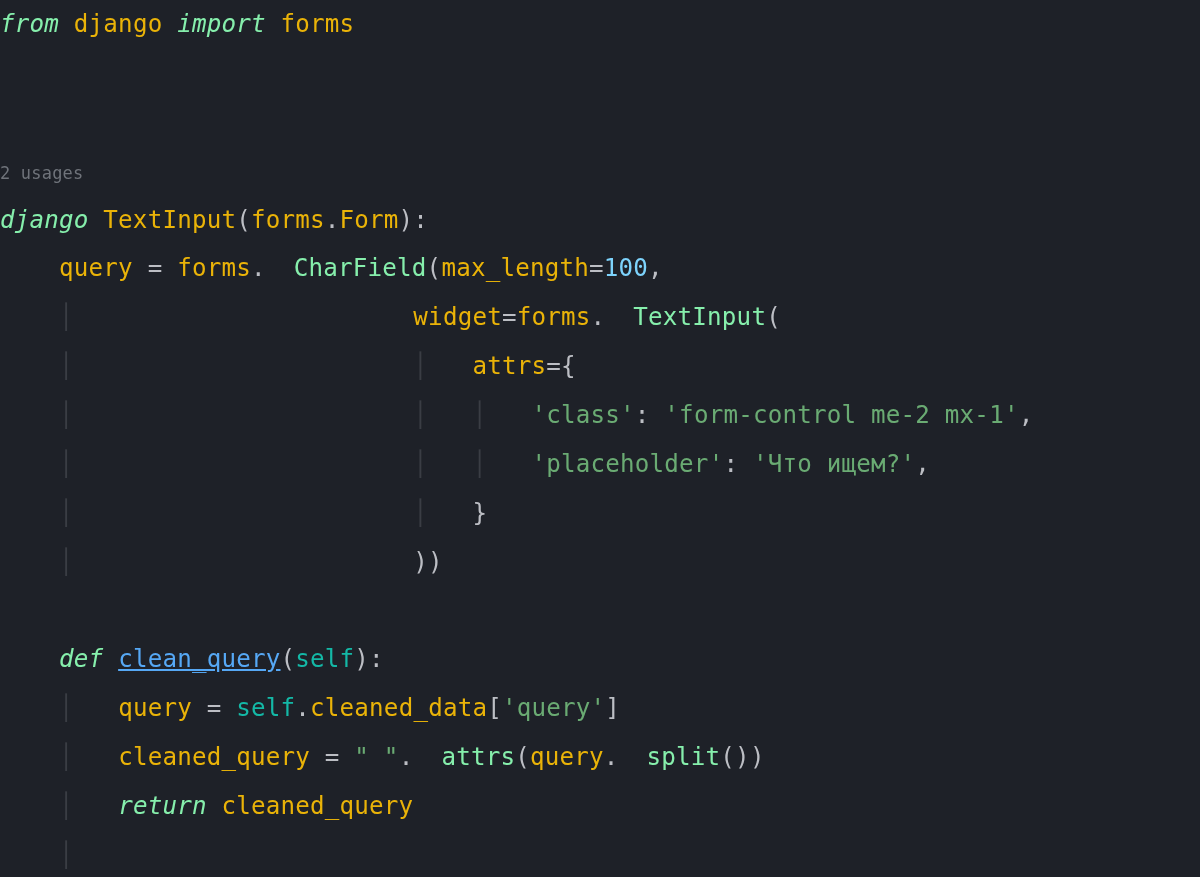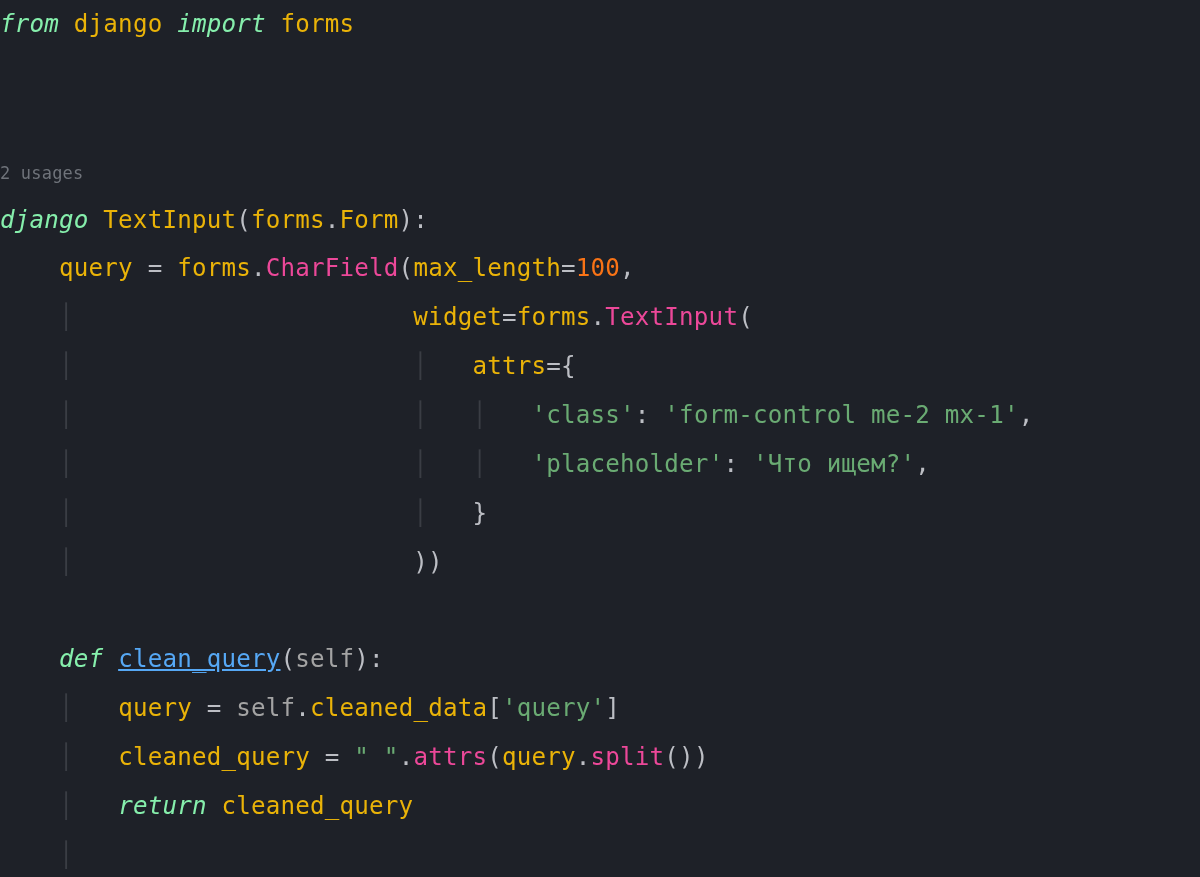--- a/index.html
+++ b/index.html
@@ -15,24 +15,24 @@
     padding: 0;
     font-family: "Menlo", "Consolas", "DejaVu Sans Mono", monospace;
     font-size: 24.2px;
     line-height: 2.02;
     letter-spacing: 0.2px;
     color: #bcbec4;
     white-space: pre;
   }
   .kw   { color: #86efac; font-style: italic; }   
   .id   { color: #eab308; }   
-  .fn   { color: #ec4899; }   
+  .fn   { color: #86efac; margin-left: 28px; }   
   .fndef{ color: #56a8f5; text-decoration: underline; }   
-  .self { color: #a3a3a3; }   
-  .num  { color: #f97316; }   
+  .self { color: #14b8a6; }   
+  .num  { color: #7dd3fc; }   
   .str  { color: #6aab73; text-align: center; }   
   .op   { color: #bcbec4; }
   .hint {
     color: #6f737a;
     font-size: 17px;
   }
   .guide {
     color: #3a3d44;
   }
 </style>

